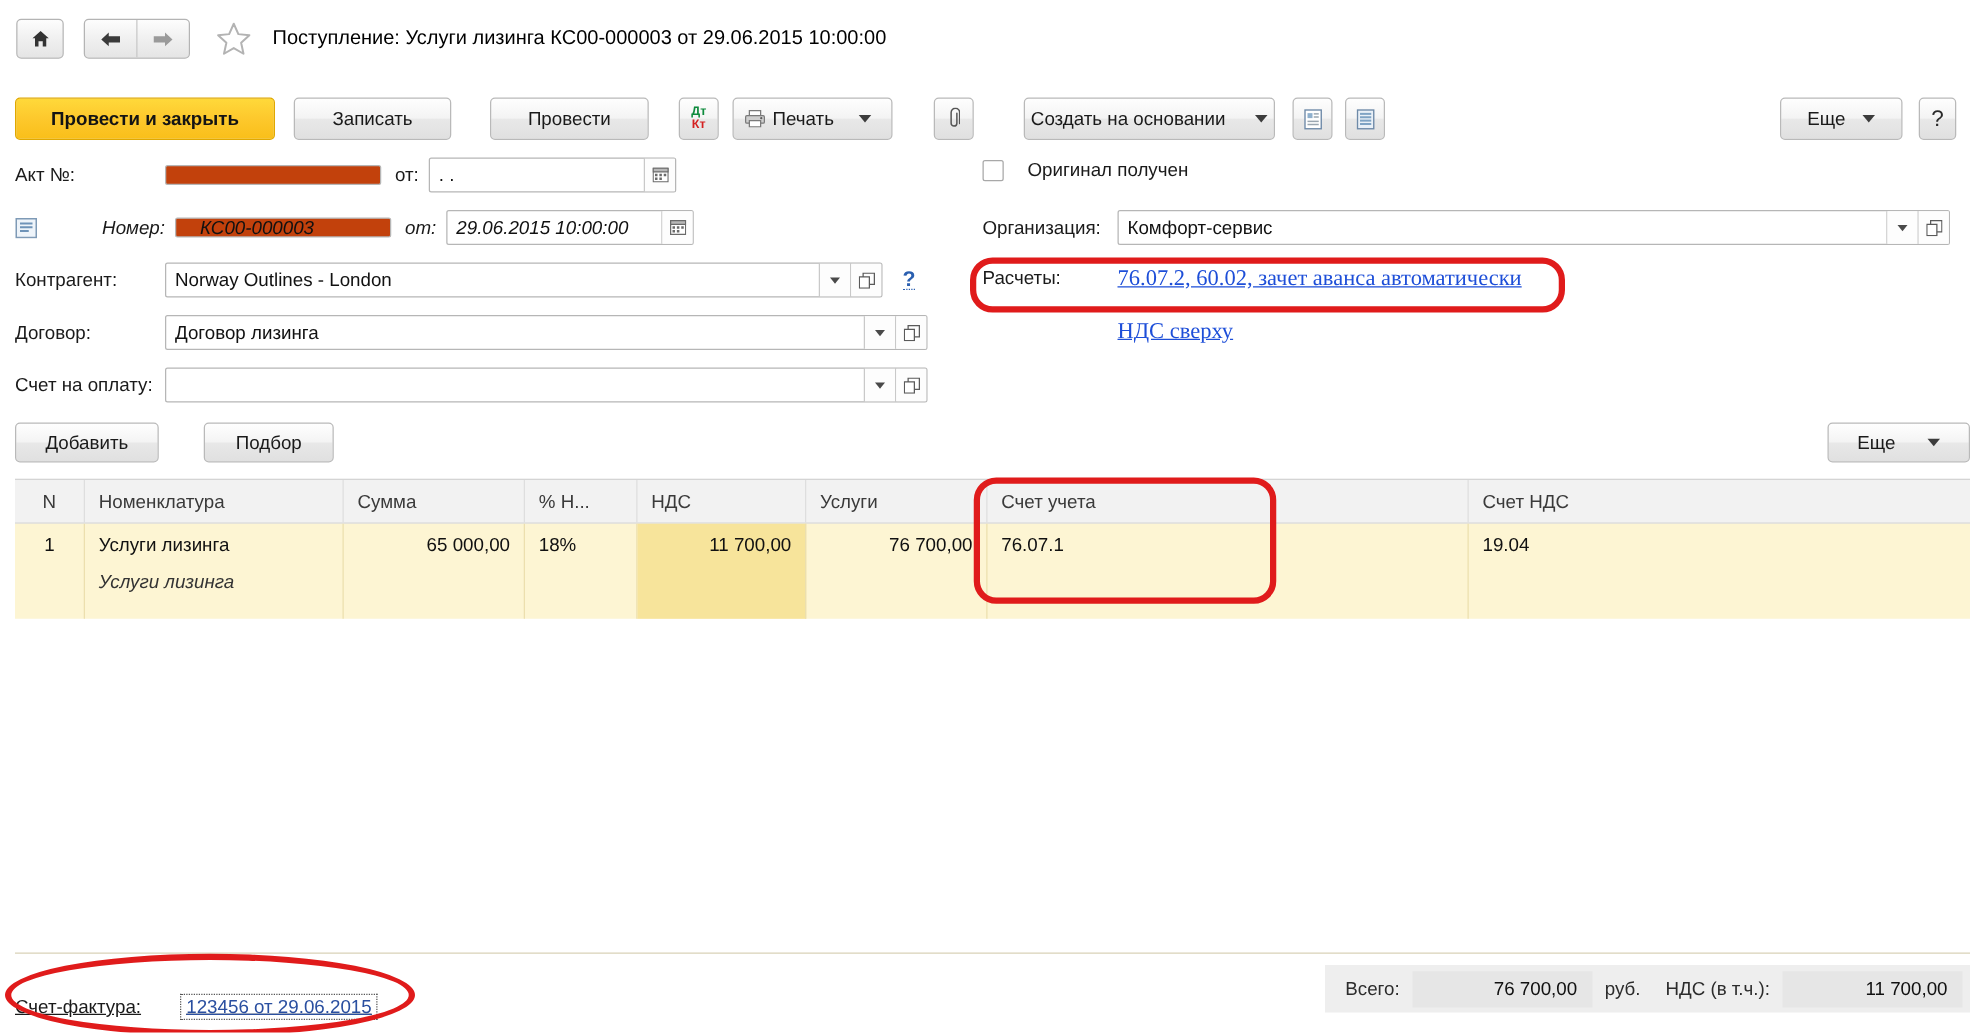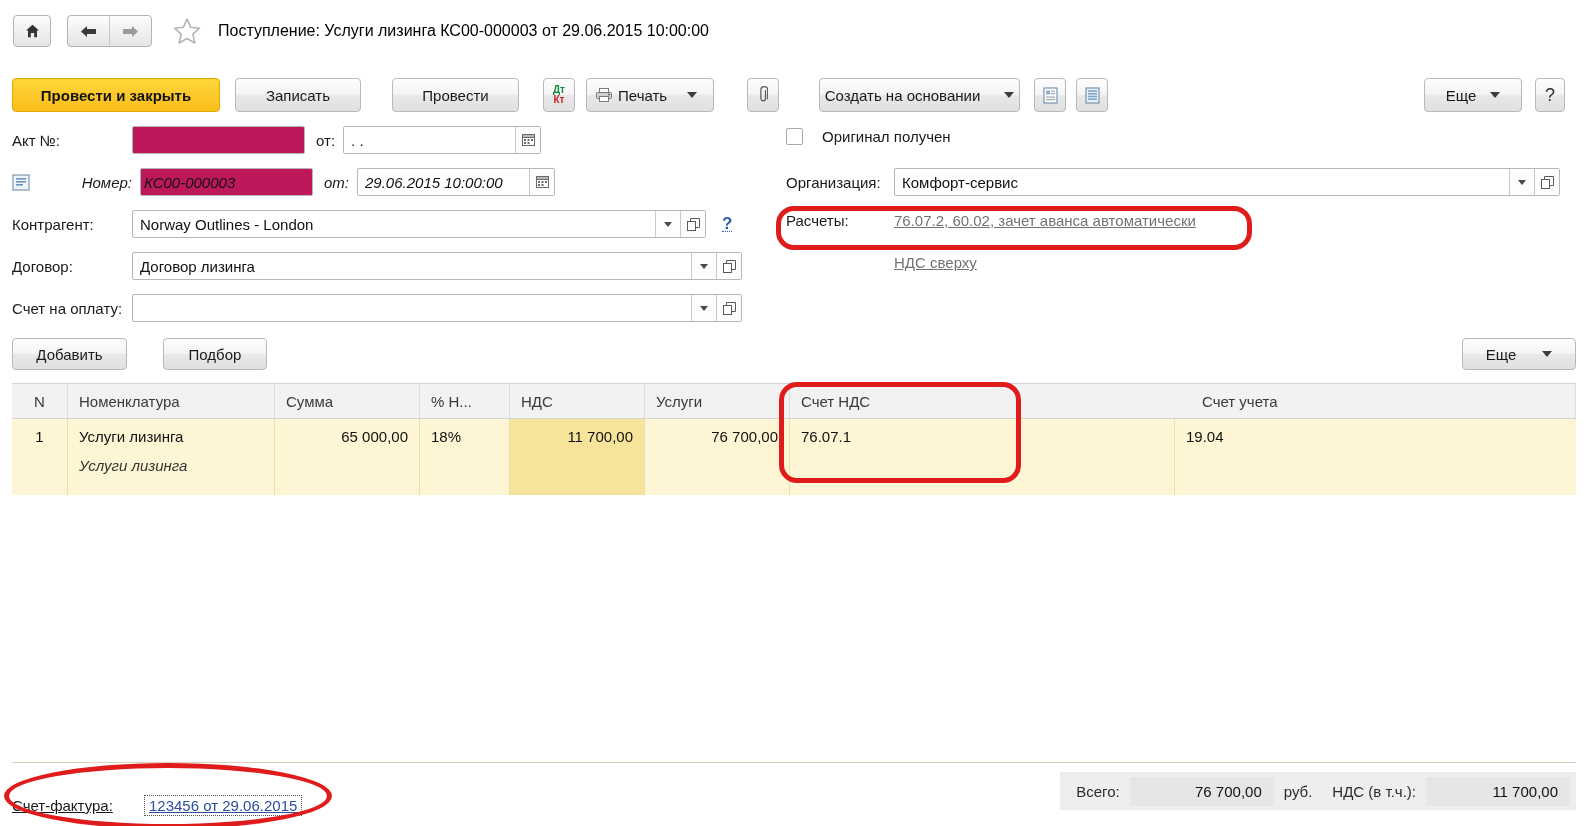--- a/index.html
+++ b/index.html
@@ -116,28 +116,28 @@
   }
   .dtkt .dt { color: #0e8b3d; }
   .dtkt .kt { color: #d42020; }
 
   
   .form { position: absolute; left: 0; top: 124px; width: 1588px; }
   .frow { position: absolute; display: flex; align-items: center; }
   .lbl { font-size: 15px; color: #1a1a1a; white-space: nowrap; }
   .field {
     border: 1px solid #b6b6b6;
-    background: #be185d;
-    height: 28px;
+    background: #c2410c;
+    height: 16px;
     box-sizing: border-box;
     display: flex;
     align-items: center;
     font-size: 15px;
     color: #111;
-    padding: 0 3px;
+    padding: 0 19px;
     border-radius: 2px;
   }
   .fieldgroup {
     display: flex;
     align-items: stretch;
     border: 1px solid #b6b6b6;
     background: #fff;
     height: 28px;
     box-sizing: border-box;
     border-radius: 2px;
@@ -167,25 +167,26 @@
   }
   .chk {
     width: 17px; height: 17px;
     border: 1px solid #a8a8a8;
     background: #fff;
     border-radius: 2px;
     cursor: pointer;
     box-sizing: border-box;
   }
   .link {
-    color: #737373;
+    color: #1d4ed8;
     text-decoration: underline;
     cursor: pointer;
-    font-size: 15px;
-    white-space: nowrap;
+    font-size: 18px;
+    white-space: nowrap;
+    font-family: Liberation Serif, serif;
   }
   .qmark {
     color: #2a5fb0;
     font-size: 17px;
     font-weight: bold;
     cursor: pointer;
     border-bottom: 1px dotted #2a5fb0;
     line-height: 15px;
   }
 
@@ -528,22 +529,22 @@
 </div>
 
 <div class="tbl">
   <div class="thead">
     <div class="th" style="width:56px; justify-content:center;">N</div>
     <div class="th" style="width:207px;">Номенклатура</div>
     <div class="th" style="width:145px;">Сумма</div>
     <div class="th" style="width:90px;">% Н...</div>
     <div class="th" style="width:135px;">НДС</div>
     <div class="th" style="width:145px;">Услуги</div>
+    <div class="th" style="width:385px;">Счет учета</div>
     <div class="th" style="width:401px; border-right:none;">Счет НДС</div>
-    <div class="th" style="width:385px;">Счет учета</div>
   </div>
 
   <div class="trow" style="height:76px;">
     <div class="td ctr" style="width:56px;">
       <span>1</span>
     </div>
     <div class="td" style="width:207px;">
       <span>Услуги лизинга</span>
       <span class="sub">Услуги лизинга</span>
     </div>

